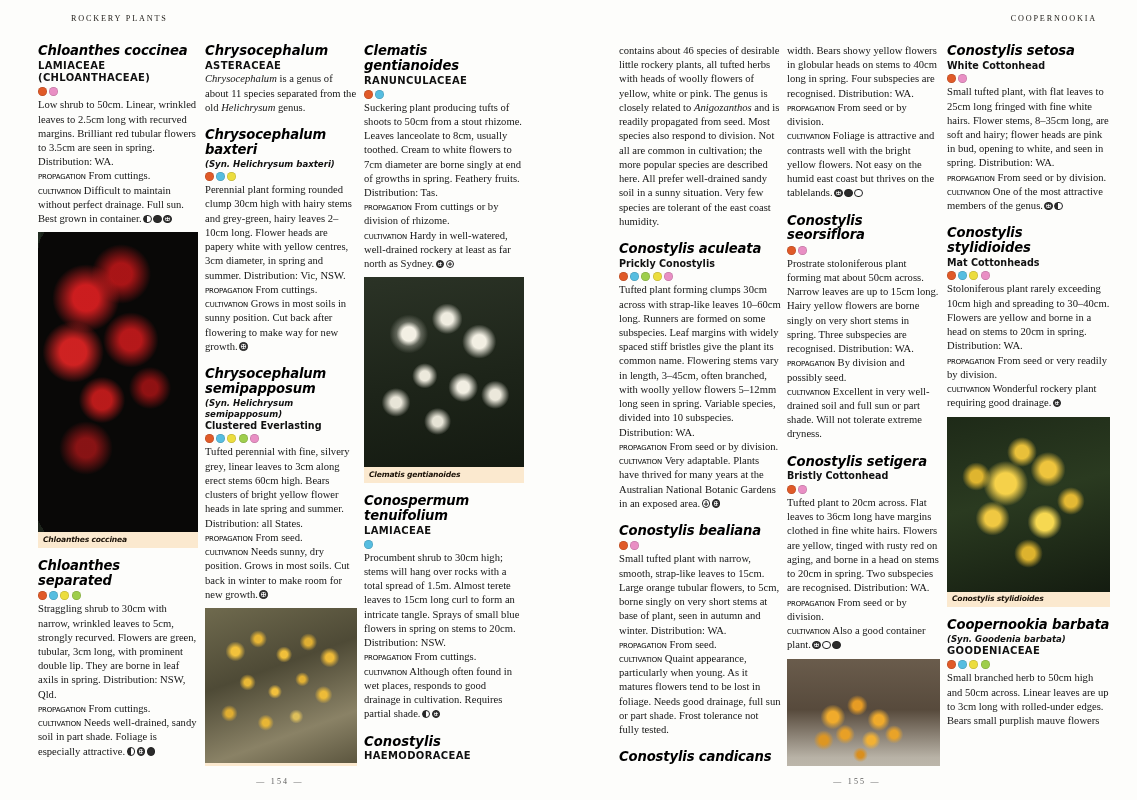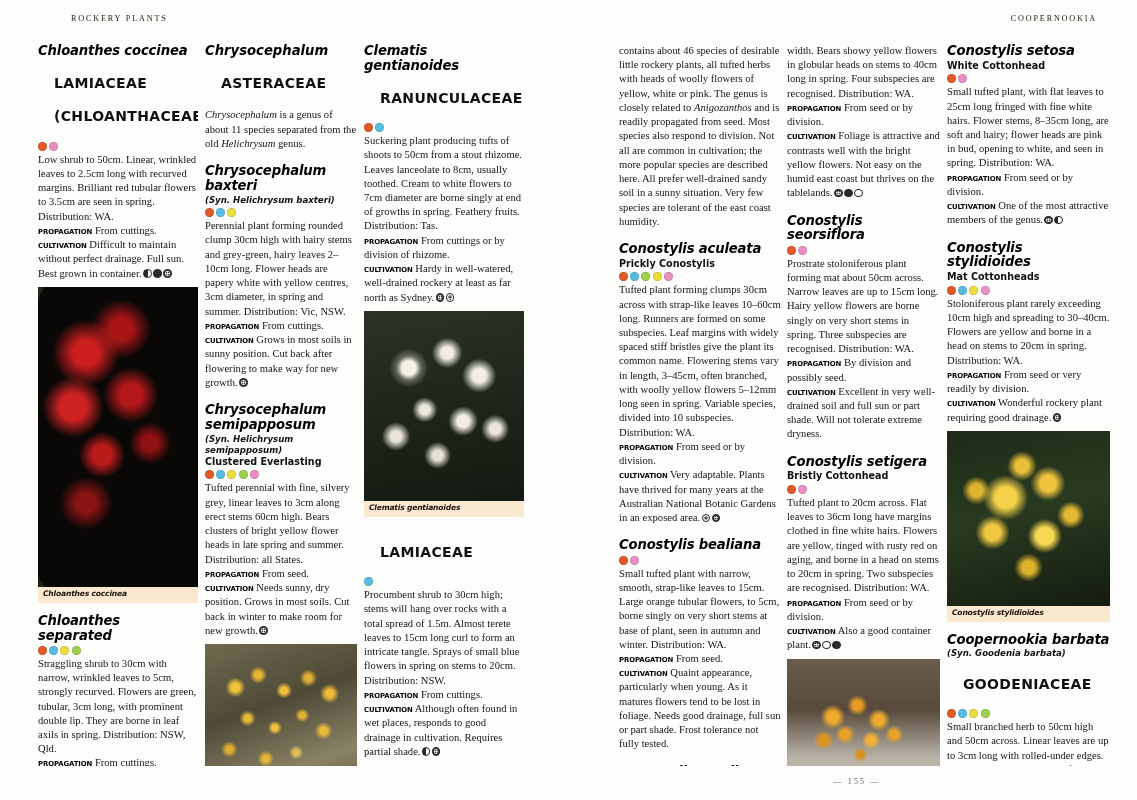--- a/index.html
+++ b/index.html
@@ -55,23 +55,23 @@
     margin:0 0 1px 0; color:#000;
   }
   .genus-name {
     font-family:"DejaVu Sans", sans-serif;
     font-weight:bold; font-style:italic;
     font-size:13.2px; line-height:1.12;
     margin:0 0 1px 0; color:#000;
   }
   .family {
     font-family:"DejaVu Sans", sans-serif;
-    font-weight:600; font-size:14px;
+    font-weight:600; font-size:10px;
     letter-spacing:0.35px; line-height:1.25;
-    margin:16px; color:#111;
+    margin:0; color:#111;
   }
   .syn {
     font-family:"DejaVu Sans", sans-serif;
     font-weight:600; font-style:italic;
     font-size:8.6px; line-height:1.3;
     margin:0; color:#111;
   }
   .common {
     font-family:"DejaVu Sans", sans-serif;
     font-weight:600; font-size:9.6px;
@@ -79,21 +79,21 @@
   }
   .body-t {
     font-family:"Liberation Serif", serif;
     font-size:10.6px; line-height:1.345;
     margin:0; color:#141414;
     text-align:left;
   }
   .body-t em { font-style:italic; }
   .lbl {
     font-family:"DejaVu Sans", sans-serif;
-    font-weight:bold; font-size:6.9px;
+    font-weight:normal; font-size:6.9px;
     letter-spacing:-0.1px;
     text-transform:uppercase;
     color:#000;
     margin-top:12px;
   }
   .spacer-sm { height:9px; }
   .spacer-md { height:13px; }
 
   
   .badges { margin:2.5px 0 2px 0; line-height:0; }
@@ -321,20 +321,21 @@
       <div class="fig">
         <div class="img ph-clematis" style="height:190px"></div>
         <div class="cap-wrap">
           <div class="cap">Clematis gentianoides</div>
         </div>
       </div>
 
       <div class="spacer-sm"></div>
 
       <div>
+        <div class="sp-name">Conospermum tenuifolium</div>
         <div class="family">LAMIACEAE</div>
         <div class="badges">
           <span class="badge b-blue"></span>
         </div>
         <p class="body-t">Procumbent shrub to 30cm high; stems will hang over rocks with a total spread of 1.5m. Almost terete leaves to 15cm long curl to form an intricate tangle. Sprays of small blue flowers in spring on stems to 20cm. Distribution: NSW.</p>
         <p class="body-t"><span class="lbl">PROPAGATION</span> <span>From cuttings.</span></p>
         <p class="body-t"><span class="lbl">CULTIVATION</span> <span>Although often found in wet places, responds to good drainage in cultivation. Requires partial shade.</span><span class="sym sym-half"></span><span class="sym sym-net"></span></p>
       </div>
 
       <div class="spacer-md"></div>
@@ -465,15 +466,16 @@
         <div class="family">GOODENIACEAE</div>
         <div class="badges">
           <span class="badge b-red"></span><span class="badge b-blue"></span><span class="badge b-yellow"></span><span class="badge b-green"></span>
         </div>
         <p class="body-t">Small branched herb to 50cm high and 50cm across. Linear leaves are up to 3cm long with rolled-under edges. Bears small purplish mauve flowers</p>
       </div>
     </div>
 
   </div>
 
+  <div class="folio left">— 154 —</div>
   <div class="folio right">— 155 —</div>
 
 </div>
 
 </body></html>

